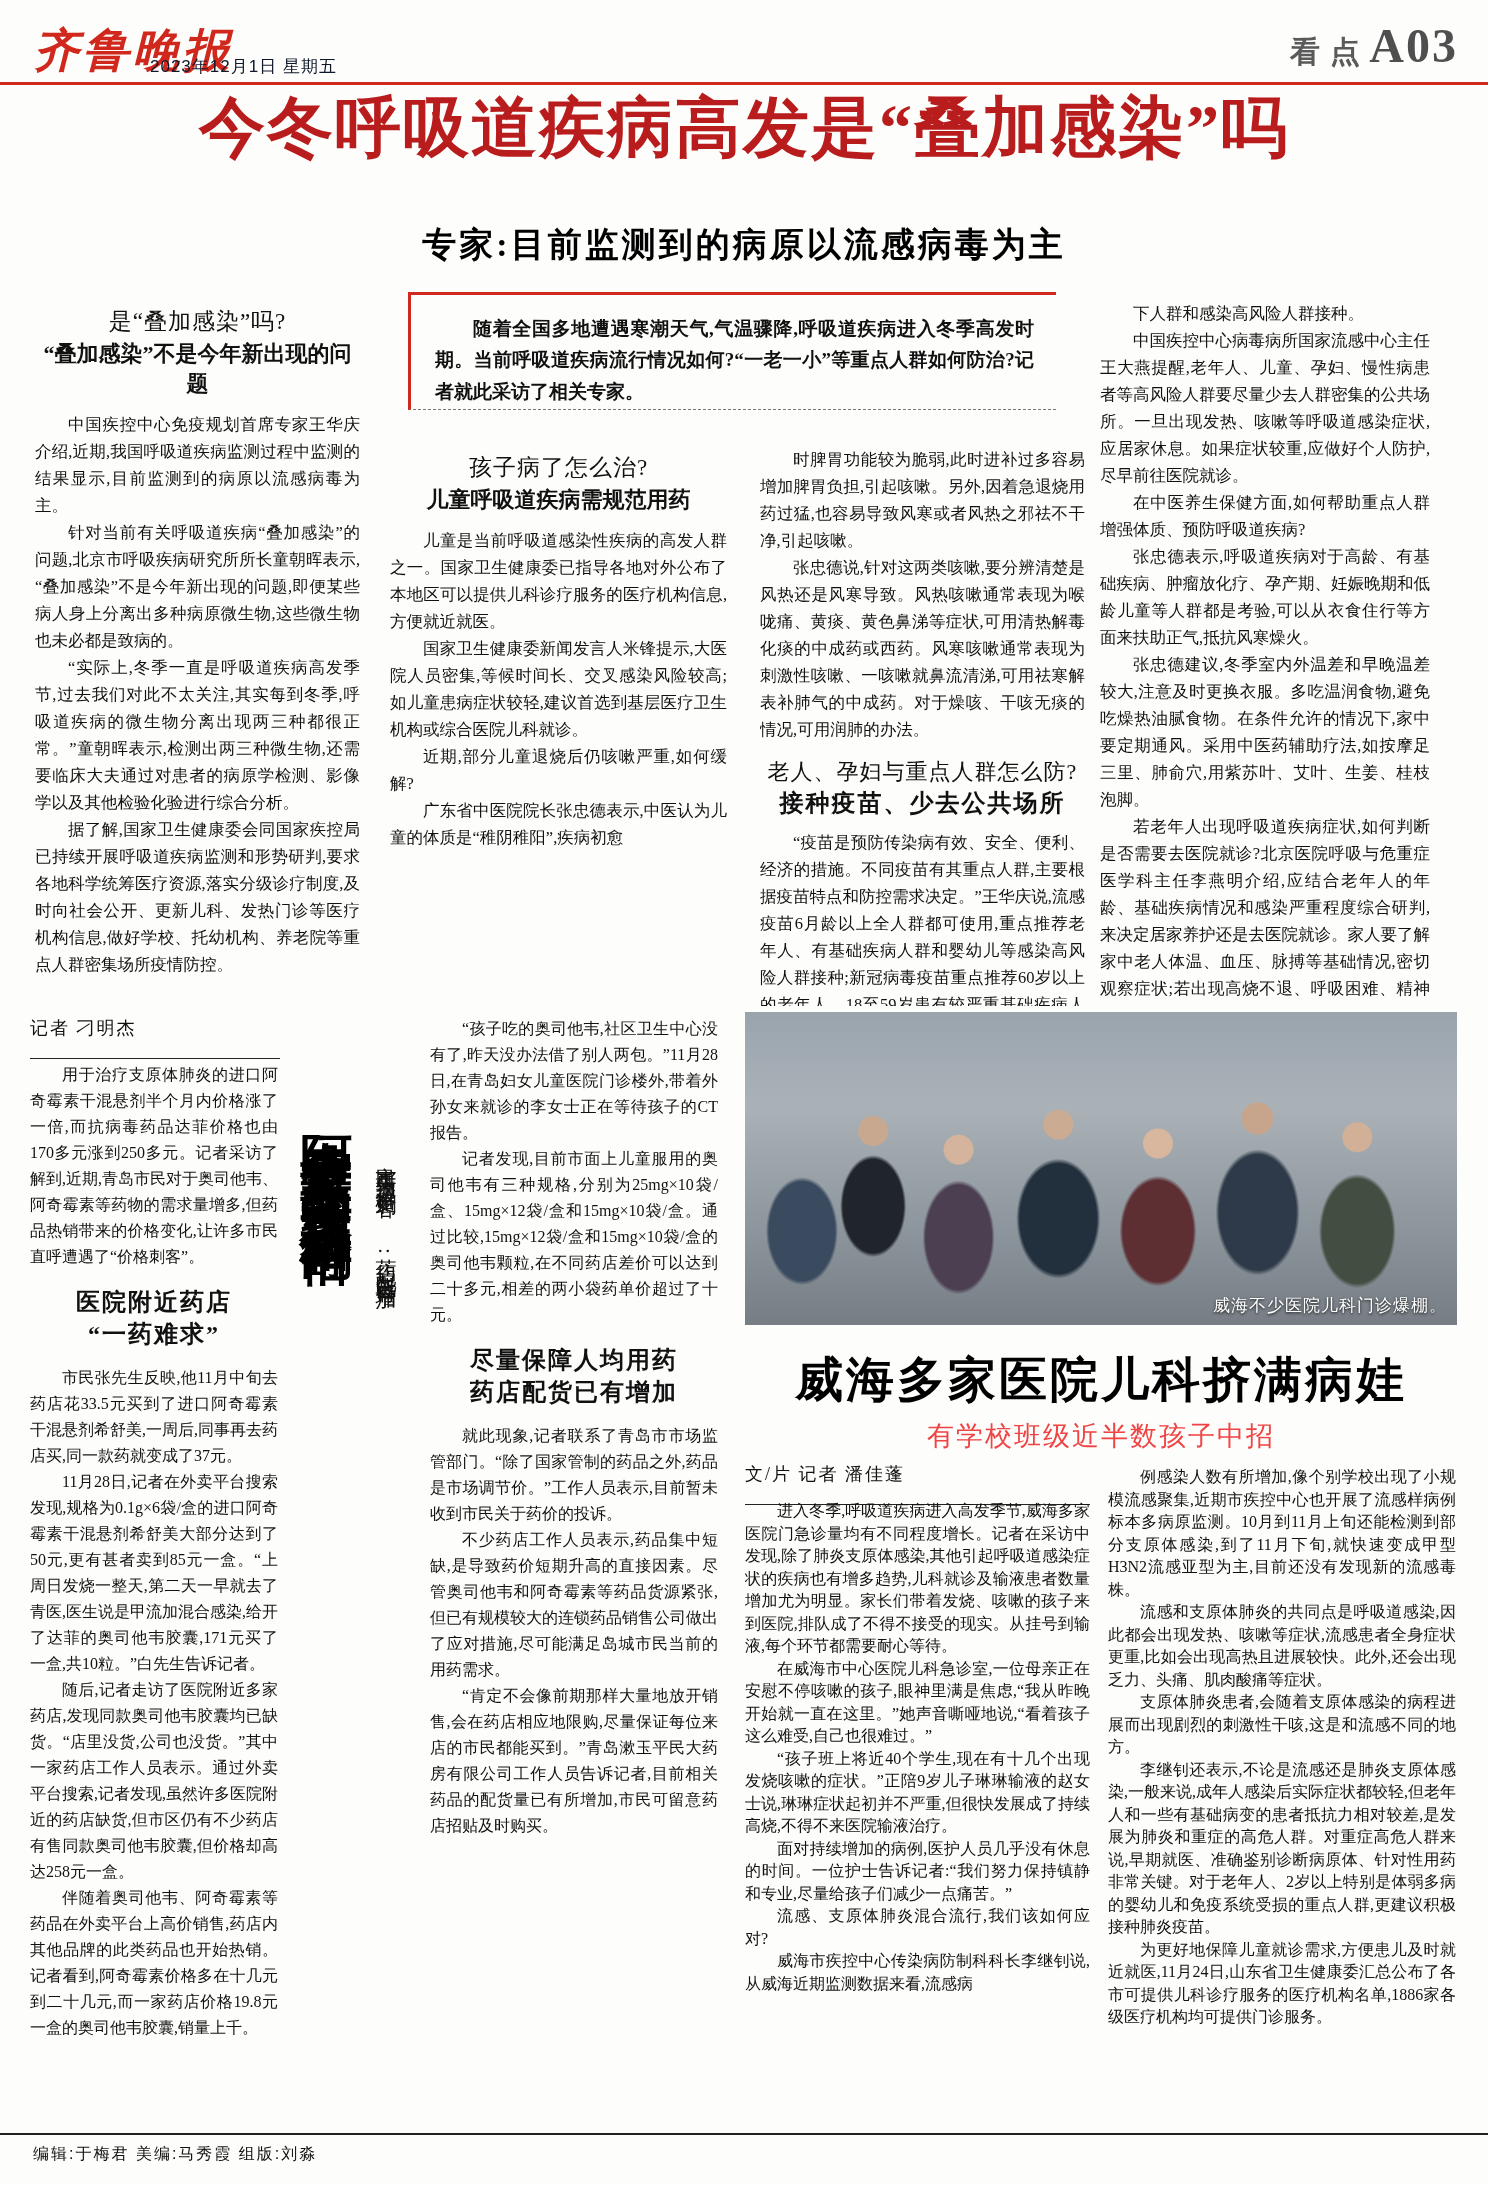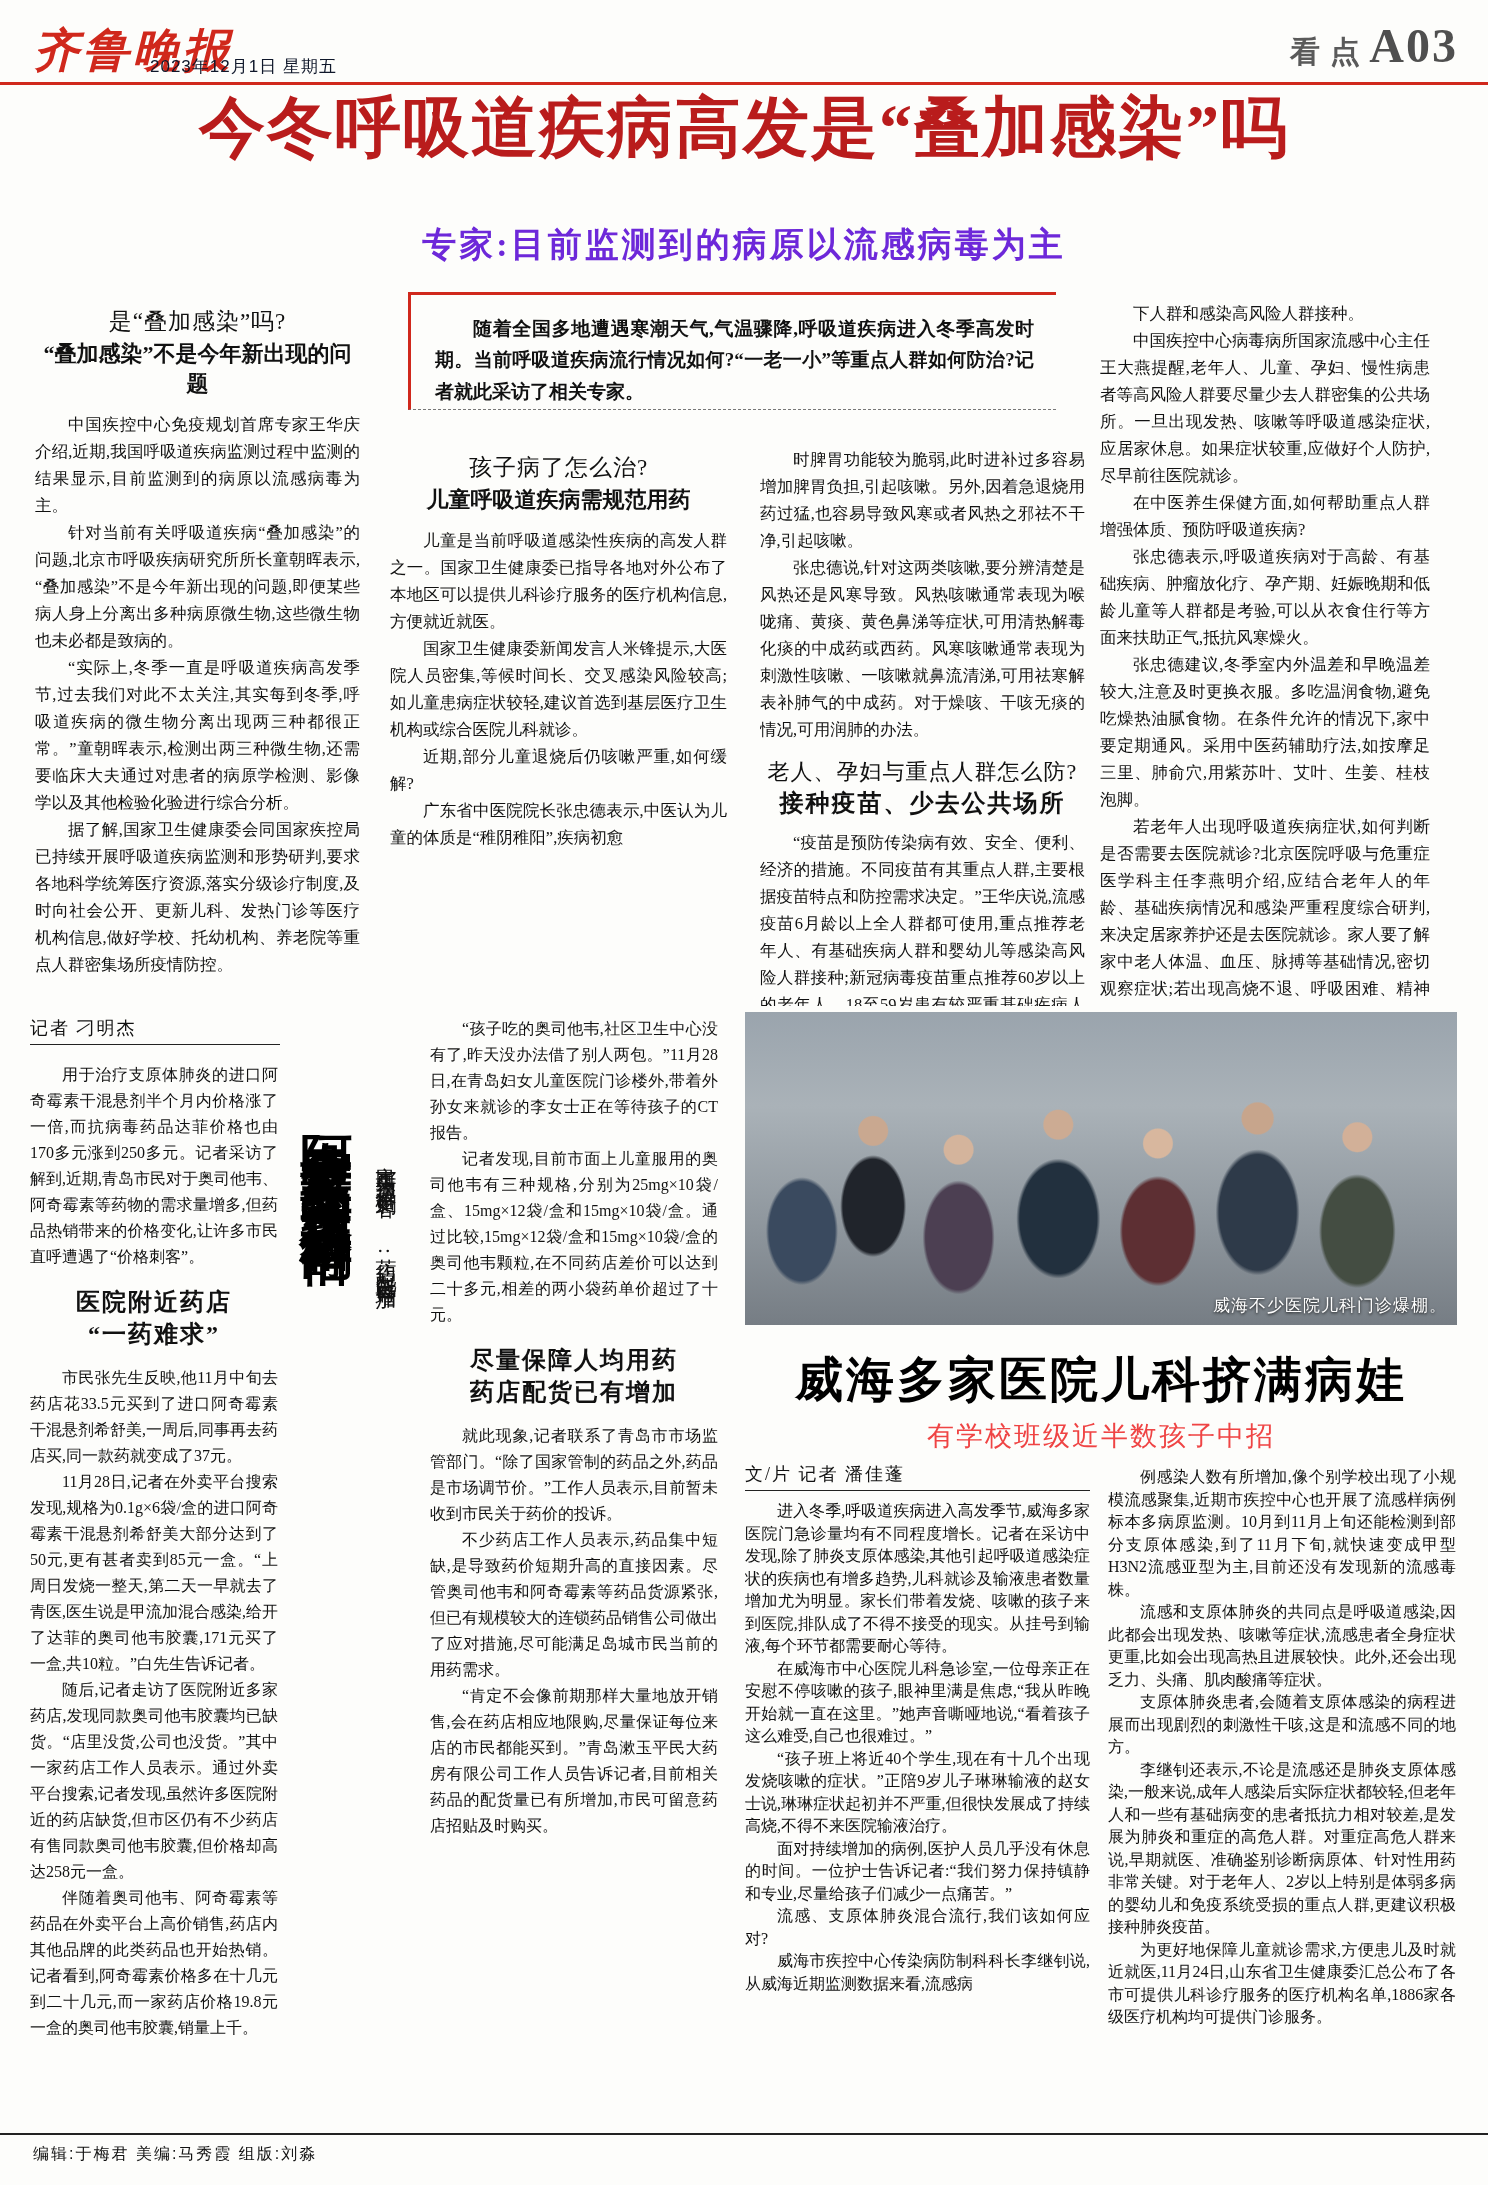--- a/index.html
+++ b/index.html
@@ -32,21 +32,21 @@
     position:absolute;left:0;top:82px;width:1488px;height:3px;background:#d0281c;
   }
   
   .lead-headline{
     position:absolute;left:0;top:92px;width:1488px;
     text-align:center;font-size:66px;font-weight:bold;letter-spacing:2px;
     color:#b91c1c;line-height:1.1;
   }
   .lead-subhead{
     position:absolute;left:0;top:222px;width:1488px;
-    text-align:center;font-size:34px;font-weight:bold;color:#6d28d9;letter-spacing:3px;
+    text-align:center;font-size:34px;font-weight:bold;color:#000000;letter-spacing:3px;
   }
   .intro-box{
     position:absolute;left:408px;top:292px;width:648px;height:118px;
     border-top:3px solid #d0281c;border-left:3px solid #d0281c;
     border-bottom:1px dashed #777;
     padding:10px 14px 0 16px;box-sizing:border-box;
   }
   .intro-box p{margin:8px;font-size:19px;font-weight:bold;line-height:1.65;text-indent:2em;text-align:justify;}
   .col{position:absolute;overflow:hidden;}
   .col p{margin:0;text-indent:2em;text-align:justify;}
@@ -54,21 +54,21 @@
   .body16 p{font-size:16px;line-height:26px;}
   .body15 p{font-size:16px;line-height:22.5px;}
   .sec-kicker{font-size:23px;text-align:center;margin:6px 0 2px 0;letter-spacing:1px;}
   .sec-title{font-size:22px;font-weight:bold;text-align:center;margin:0 0 12px 0;letter-spacing:0px;}
   .mid-head{margin-top:14px;margin-bottom:10px;}
   .mid-head .k{font-size:22px;text-align:center;letter-spacing:1px;}
   .mid-head .t{font-size:24px;font-weight:bold;text-align:center;letter-spacing:2px;margin-top:0;}
   
   .byline{
     position:absolute;font-size:18px;letter-spacing:2px;
-    border-bottom:1px solid #222;padding-bottom:4px;
+    border-bottom:1px solid #222;padding-bottom:18px;
   }
   .sub2{margin:16px 0 14px 0;}
   .sub2 .l1,.sub2 .l2{font-size:24px;font-weight:bold;text-align:center;letter-spacing:2px;line-height:1.35;text-indent:0;}
   .vert-headline{
     position:absolute;left:296px;top:1095px;height:1010px;
     writing-mode:vertical-rl;font-size:52px;font-weight:bold;
     letter-spacing:6px;color:#000;line-height:1.15;
   }
   .vert-kicker{
     position:absolute;left:372px;top:1150px;height:860px;

